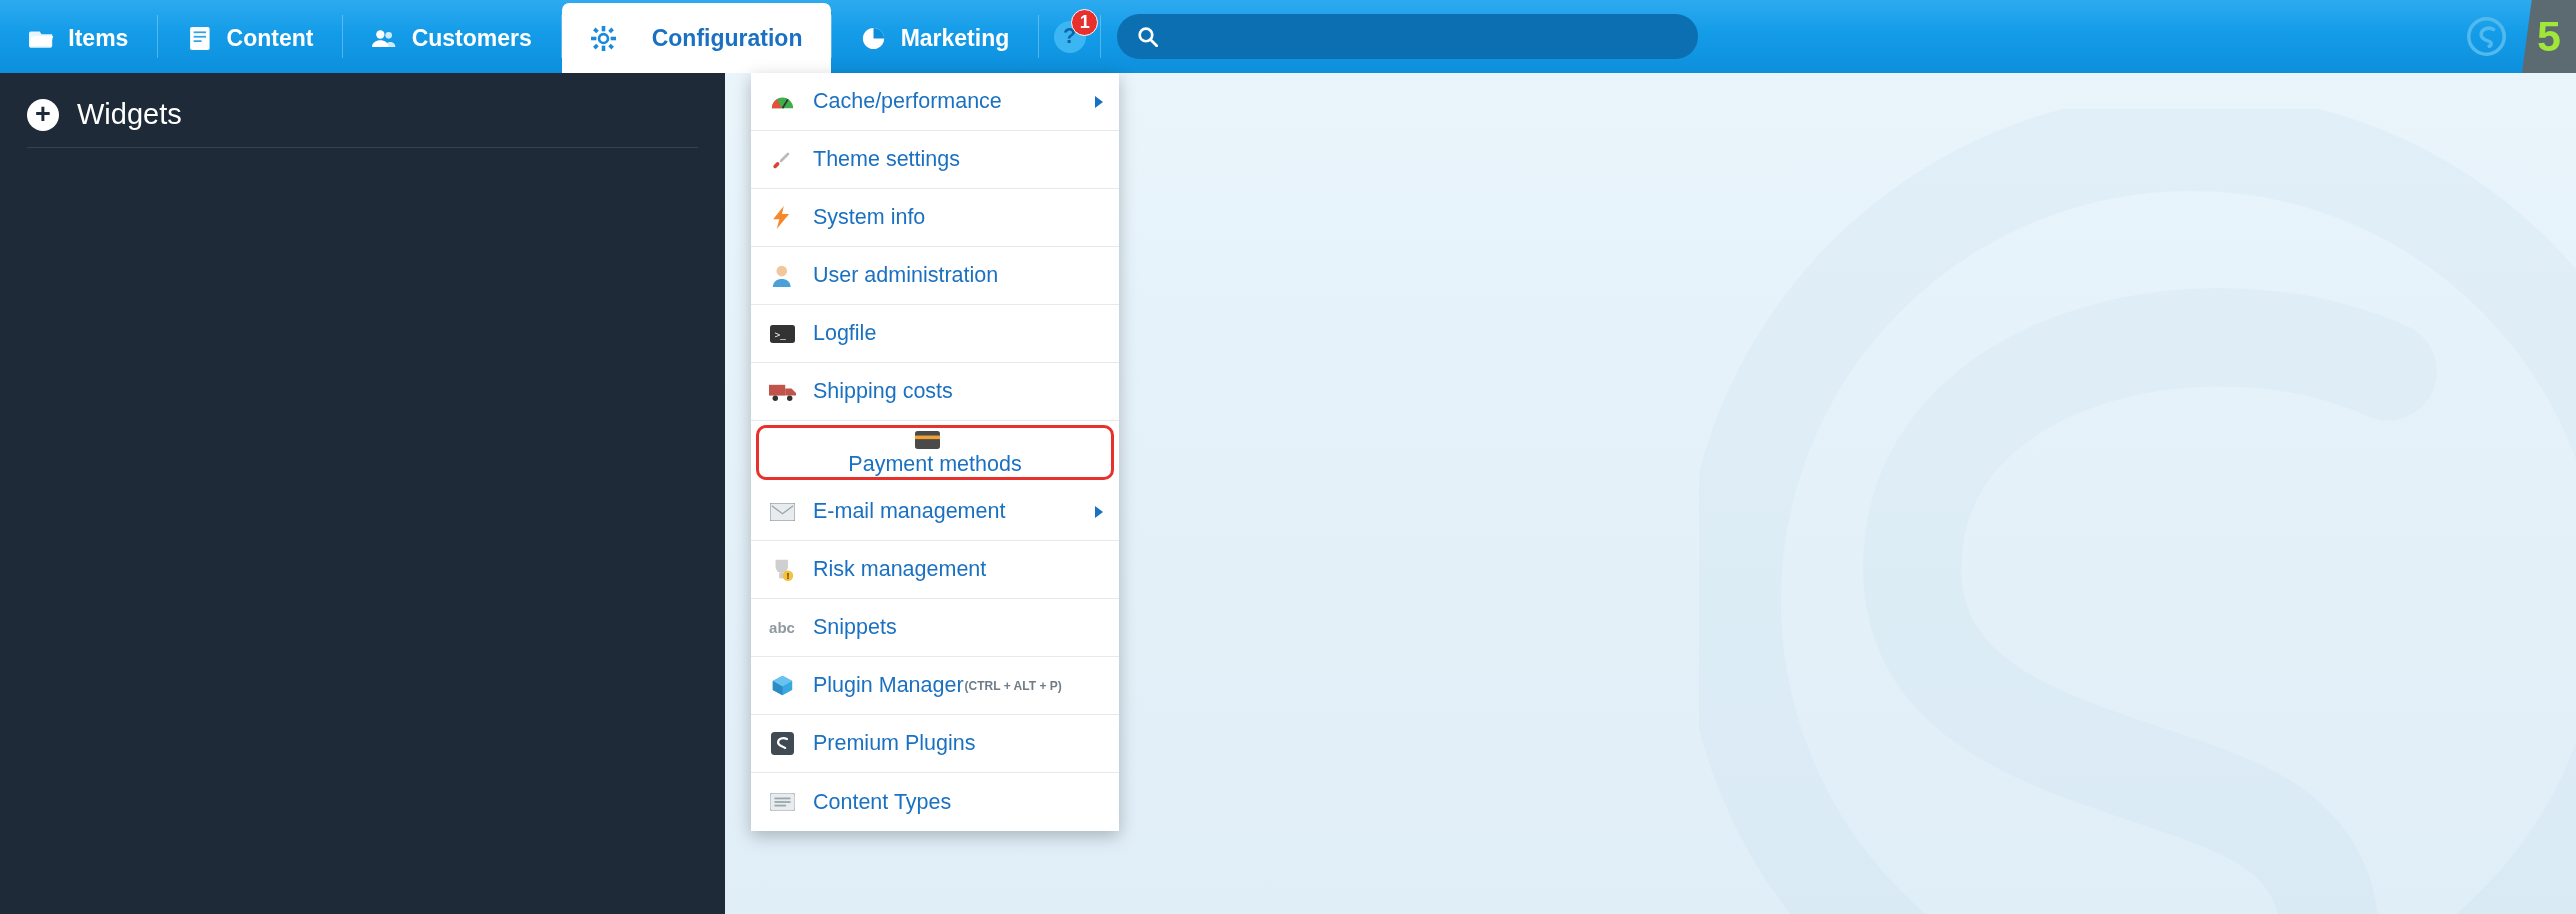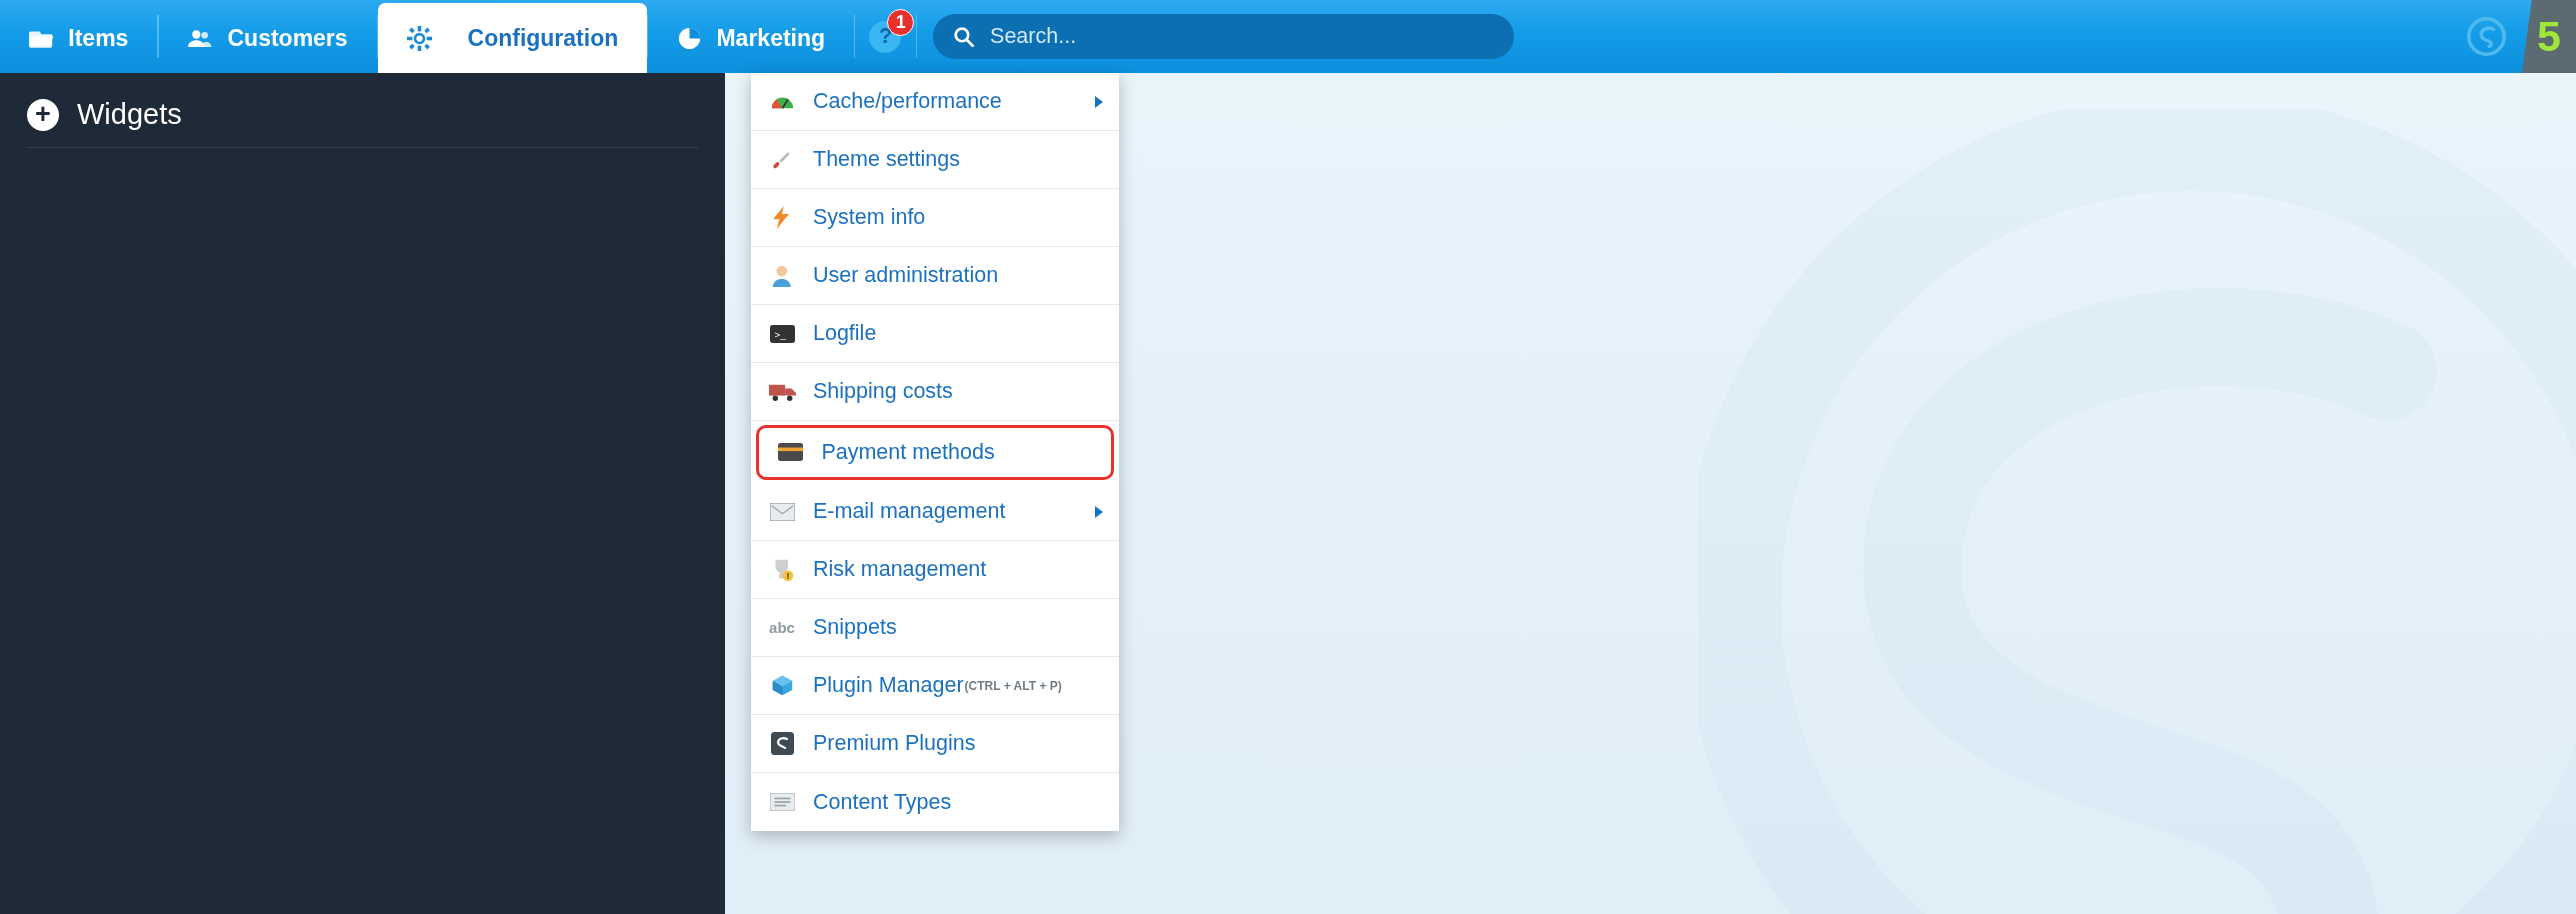--- a/index.html
+++ b/index.html
@@ -116,20 +116,21 @@
       width: 0; height: 0;
       border-top: 6.3px solid transparent;
       border-bottom: 6.3px solid transparent;
       border-left: 8px solid #1b71c1;
     }
     .dd-item.hl {
       border: 3.6px solid #e8302d;
       border-radius: 10px;
       margin: 3.6px 5.4px;
       height: 55px;
+      flex-direction: column;
     }
 
     
     .mainarea {
       display: flex;
       width: 100%;
       height: calc(914px - 73px);
       position: relative;
     }
     .sidebar {
@@ -179,20 +180,31 @@
       <span class="nicon">
         <svg width="25" height="19.7" viewBox="0 0 28 22">
             <path fill="#fff" d="M2 4h10l2 3h12v13a2 2 0 0 1-2 2H2a2 2 0 0 1-2-2V6a2 2 0 0 1 2-2z" opacity="0.9"></path>
             <path fill="#fff" d="M3 9h24l-3 11H0z"></path>
           </svg>
       </span>
       <span>Items</span>
     </div>
     <div class="nav-sep"></div>
 
+    <div class="nav-item">
+      <span class="nicon">
+        <svg width="19.7" height="23" viewBox="0 0 22 26">
+            <rect x="0" y="0" width="22" height="26" rx="2" fill="#fff"></rect>
+            <rect x="4" y="5" width="14" height="2" fill="#2ea3e8"></rect>
+            <rect x="4" y="10" width="14" height="2" fill="#2ea3e8"></rect>
+            <rect x="4" y="15" width="9" height="2" fill="#2ea3e8"></rect>
+          </svg>
+      </span>
+      <span>Content</span>
+    </div>
     <div class="nav-sep"></div>
 
     <div class="nav-item">
       <span class="nicon">
         <svg width="27" height="19.7" viewBox="0 0 30 22">
             <circle cx="10" cy="7" r="5" fill="#fff"></circle>
             <circle cx="20" cy="8" r="4" fill="#fff" opacity="0.8"></circle>
             <path d="M0 22c0-5 5-8 10-8s10 3 10 8z" fill="#fff"></path>
             <path d="M16 22c0-4 3-6 6-6s6 2 6 6z" fill="#fff" opacity="0.8"></path>
           </svg>
@@ -238,21 +250,20 @@
     </div>
     <div class="nav-sep"></div>
 
     <div class="search-wrap">
       <span>
         <svg width="21.5" height="21.5" viewBox="0 0 24 24">
             <circle cx="10" cy="10" r="7" fill="none" stroke="#fff" stroke-width="3"></circle>
             <line x1="15" y1="15" x2="22" y2="22" stroke="#fff" stroke-width="3" stroke-linecap="round"></line>
           </svg>
       </span>
-      <input type="text" placeholder="Search..." style="">
     </div>
   </div>
 
   <div class="right-logos">
     <div class="sw-logo">
       <svg width="39" height="39" viewBox="0 0 44 44">
           <circle cx="22" cy="22" r="20" fill="none" stroke="#50b9ee" stroke-width="4"></circle>
           <path d="M30 14c-5-3-14-1-14 6 0 6 7 6 10 8 2 1 2 4-1 5" fill="none" stroke="#50b9ee" stroke-width="4" stroke-linecap="round"></path>
         </svg>
     </div>

